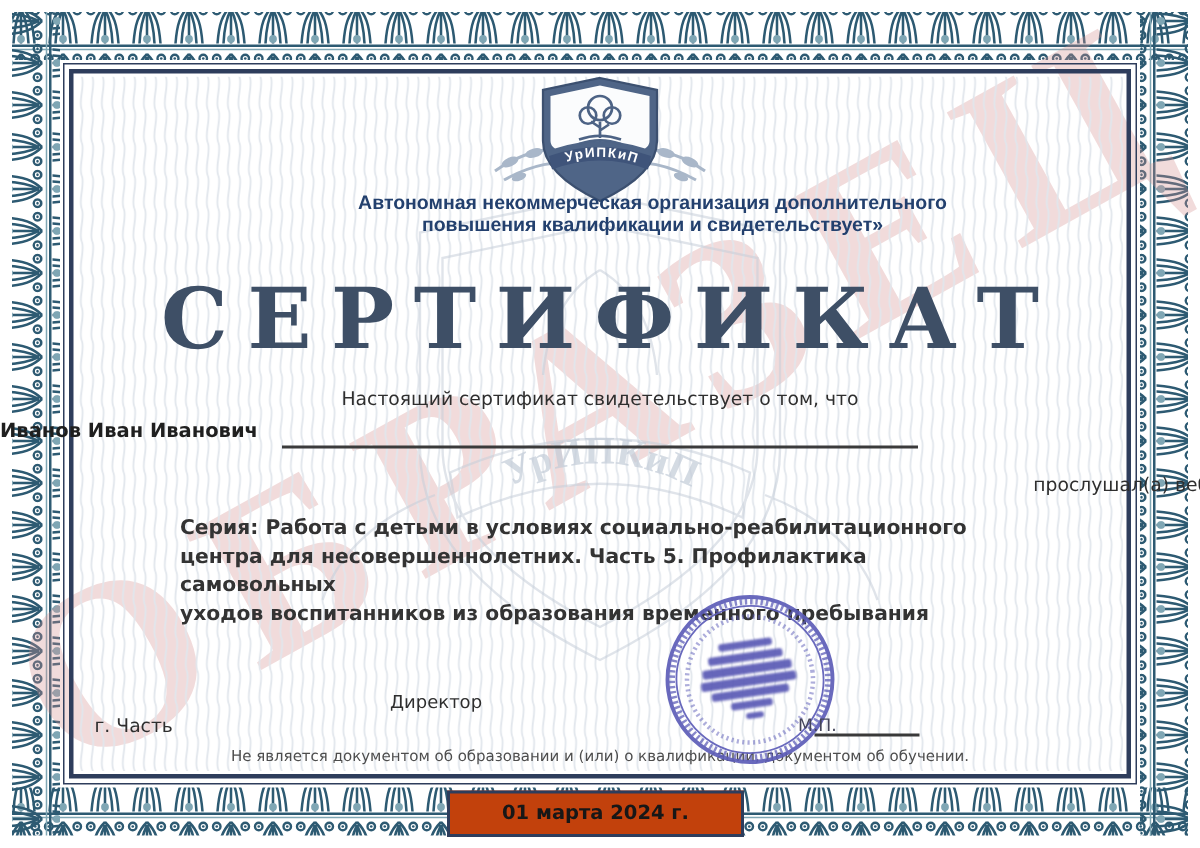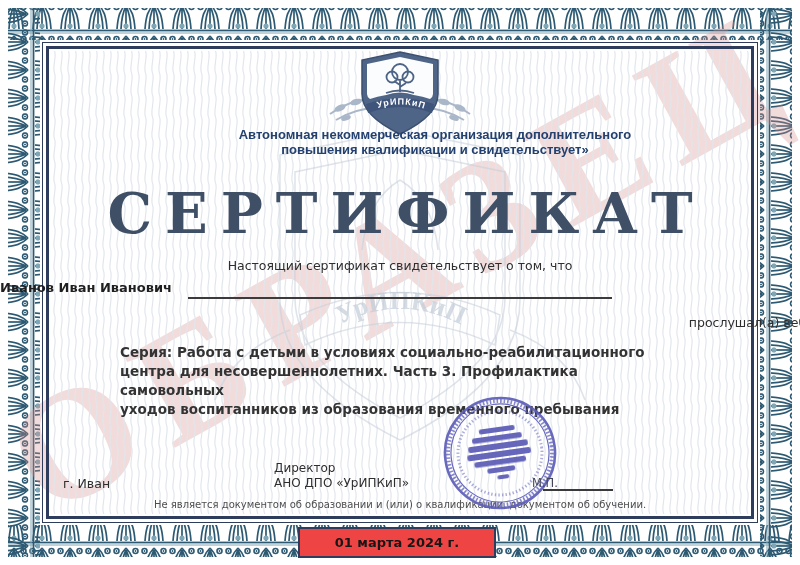--- a/index.html
+++ b/index.html
@@ -32,28 +32,28 @@
     font-size:56px;letter-spacing:13px;color:var(--title,#3e4f66);
     text-indent:13px; 
   }
   .intro{position:absolute;left:0;top:258px;width:800px;text-align:center;font-size:12.5px;color:#2e2e2e;}
   .recipient{position:absolute;left:0;top:280px;width:634px;font-size:13px;font-weight:bold;color:#1f1f1f;}
   .name-line{position:absolute;left:188px;top:297px;width:424px;border-top:2px solid #3b3b3b;}
   .action{position:absolute;left:0;top:315px;width:800px;text-align:right;font-size:12.5px;color:#2e2e2e;padding-left:38px;}
   .course{position:absolute;left:120px;top:343px;width:560px;text-align:left;
     font-size:13.5px;font-weight:bold;line-height:19px;color:#333;}
   .city{position:absolute;left:63px;top:476px;font-size:12.5px;color:#2e2e2e;}
-  .director{position:absolute;left:274px;top:461px;font-size:12px;line-height:15px;color:#2e2e2e;}
+  .director{position:absolute;left:260px;top:461px;font-size:12px;line-height:15px;color:#2e2e2e;}
   .mp{position:absolute;left:532px;top:476px;font-size:11.5px;color:#44455a;z-index:6;}
   .sig-line{position:absolute;left:543px;top:489px;width:70px;border-top:2px solid #3a3a3a;z-index:6;}
   .disclaimer{position:absolute;left:0;top:499px;width:800px;text-align:center;
     font-size:10px;color:#4d4d4d;}
   .date-box{
     position:absolute;left:298px;top:527px;width:194px;height:27px;
-    background:#ef4444;border:2px solid var(--frame,#2e3d5c);z-index:7;
+    background:#c2410c;border:2px solid var(--frame,#2e3d5c);z-index:7;
     text-align:center;line-height:27px;font-size:13px;font-weight:bold;color:#171717;
   }
   svg{display:block;}
   .stamp{position:absolute;left:440px;top:395px;z-index:5;}
   .logo{position:absolute;left:312px;top:50px;}
   .ghost{position:absolute;left:0;top:0;pointer-events:none;}
   .waves{position:absolute;left:51px;top:51px;pointer-events:none;}
   .border-orn{position:absolute;left:0;top:0;pointer-events:none;}
 </style>
 </head>
@@ -158,21 +158,21 @@
 
   <div class="cert-title">СЕРТИФИКАТ</div>
 
   <div class="intro">Настоящий сертификат свидетельствует о том, что</div>
   <div class="recipient">Иванов Иван Иванович</div>
   <div class="name-line"></div>
   <div class="action">прослушал(а) вебинар</div>
 
   <div class="course">
     <div>Серия: Работа с детьми в условиях социально-реабилитационного</div>
-    <div>центра для несовершеннолетних. Часть 3. Профилактика самовольных</div>
+    <div>центра для несовершеннолетних. Часть 5. Профилактика самовольных</div>
     <div>уходов воспитанников из образования временного пребывания</div>
   </div>
 
   <svg class="stamp" width="120" height="118" viewBox="0 0 120 118">
     <defs>
         <filter id="blur1">
           <feGaussianBlur stdDeviation="0.7"></feGaussianBlur>
         </filter>
       </defs>
     <g transform="rotate(-8 60 58)" opacity="0.92">
@@ -185,24 +185,23 @@
         <rect x="34" y="40" width="50" height="5.5" rx="2"></rect>
         <rect x="29" y="48" width="60" height="6" rx="2"></rect>
         <rect x="27" y="56" width="64" height="6" rx="2"></rect>
         <rect x="33" y="64" width="52" height="5.5" rx="2"></rect>
         <rect x="45" y="72" width="28" height="5" rx="2"></rect>
         <rect x="54" y="80" width="12" height="4" rx="2"></rect>
       </g>
     </g>
   </svg>
 
-  <div class="city">г. Иван</div>
+  <div class="city">г. Часть</div>
   <div class="director">
     <div>Директор</div>
-    <div>АНО ДПО «УрИПКиП»</div>
   </div>
   <div class="mp">М.П.</div>
   <div class="sig-line"></div>
 
   <div class="disclaimer">Не является документом об образовании и (или) о квалификации, документом об обучении.</div>
 
   <div class="date-box">01 марта 2024 г.</div>
 
 </div>
 

